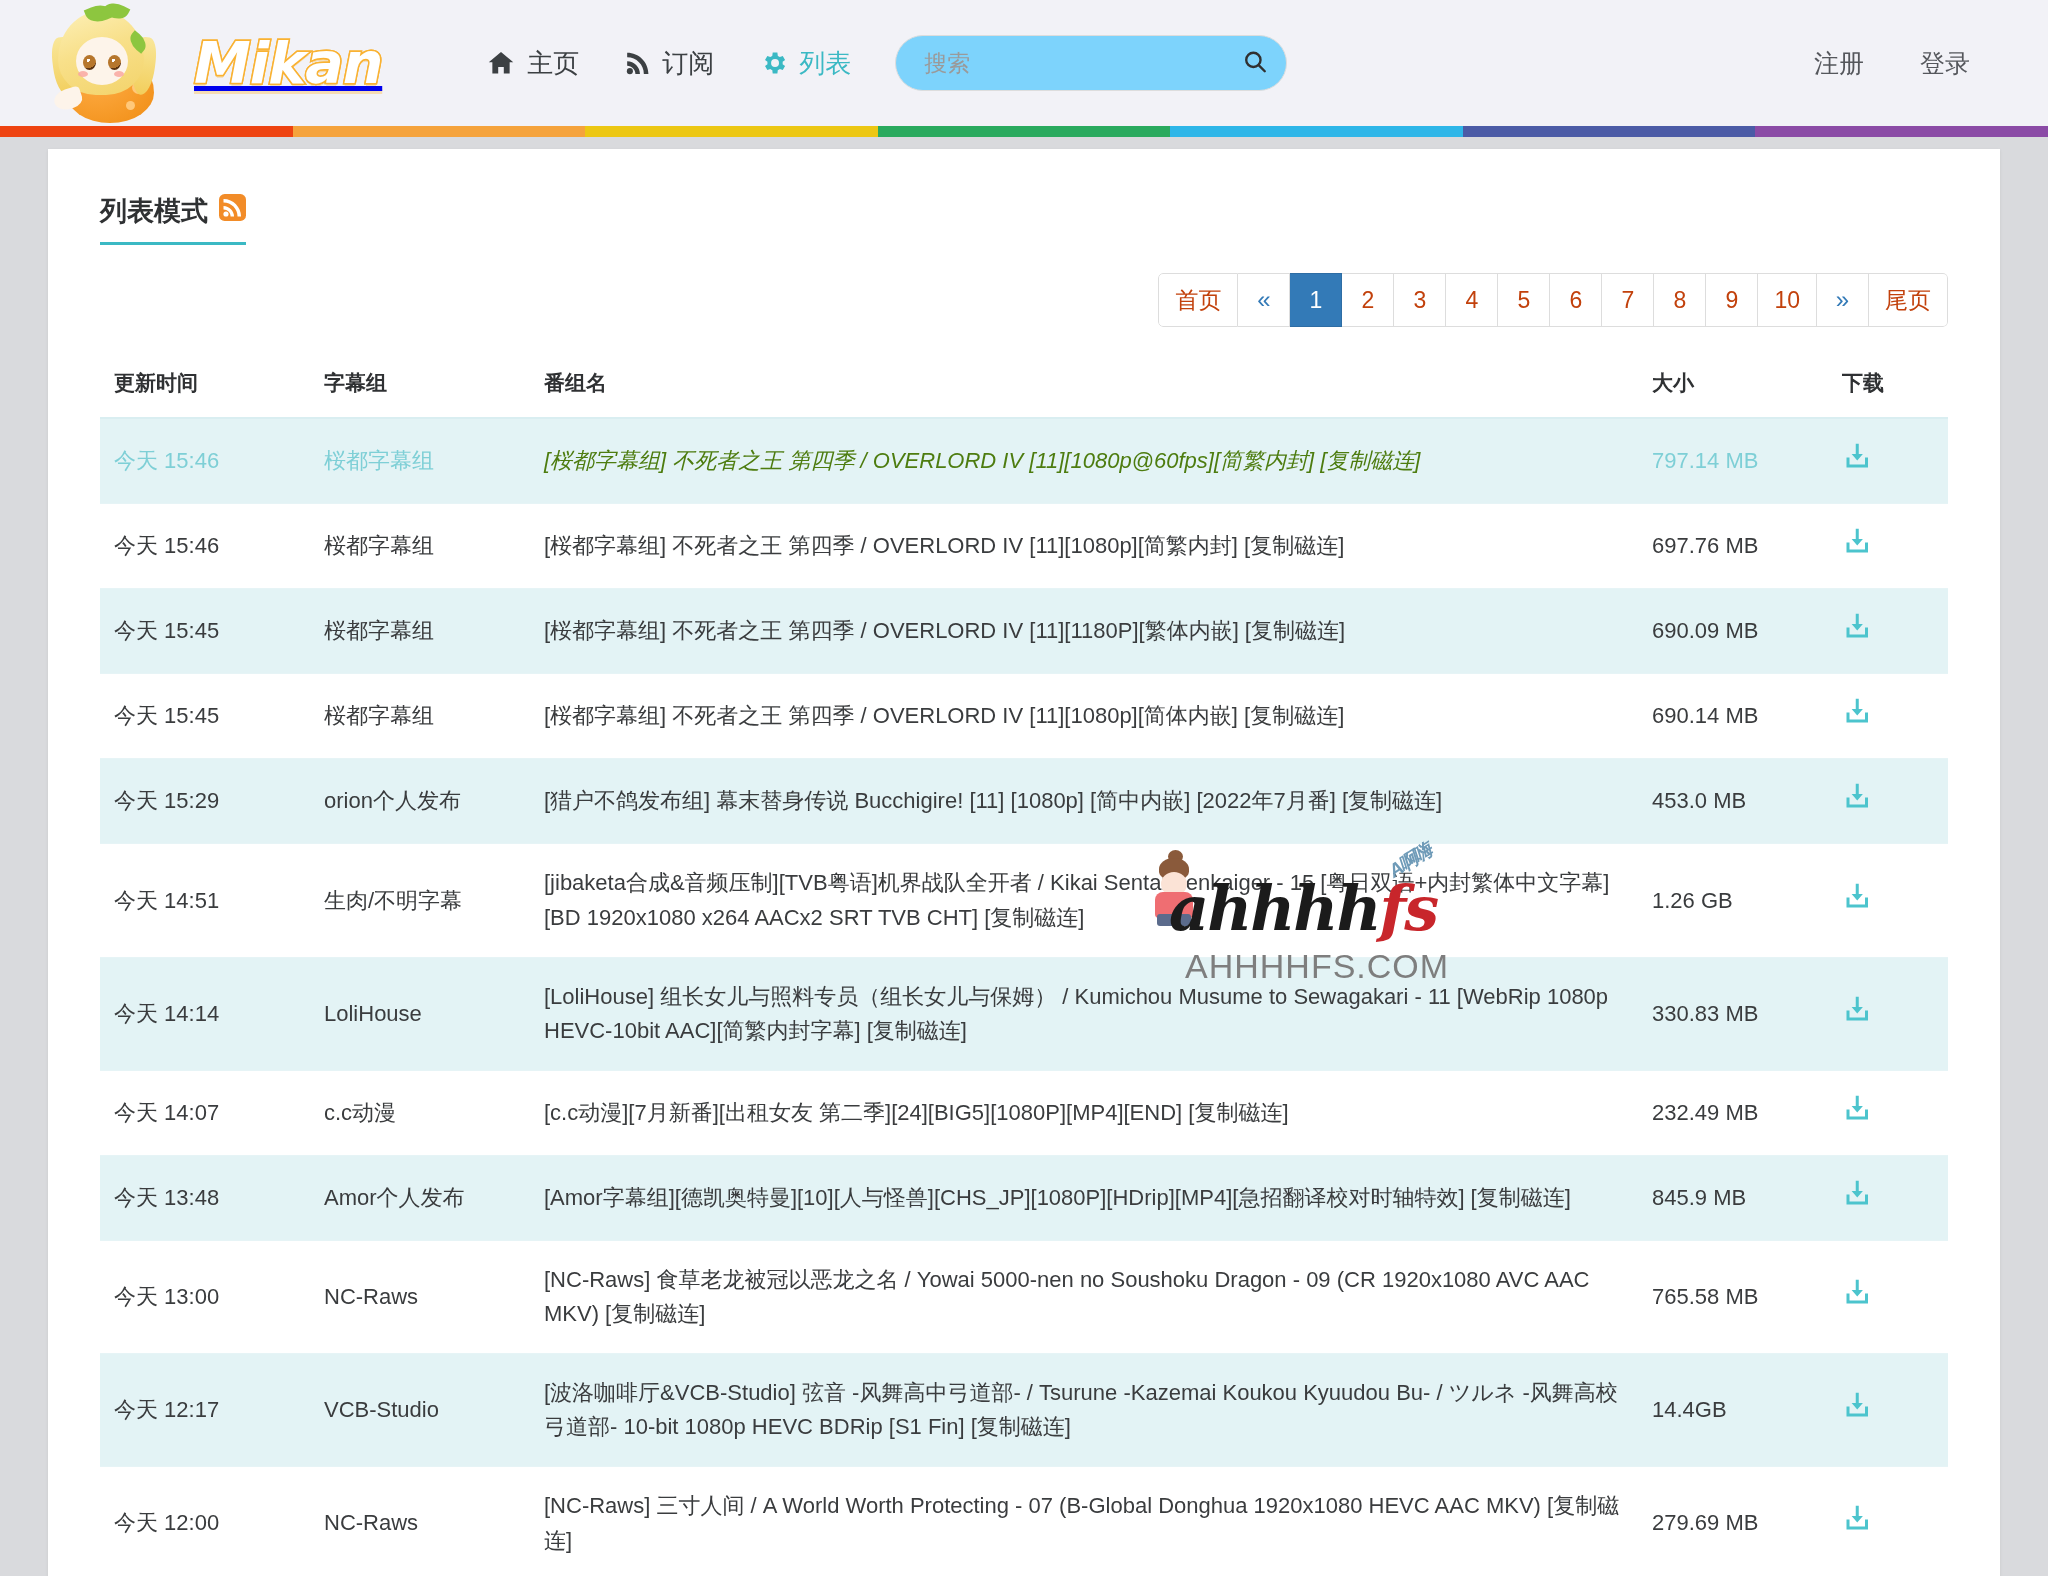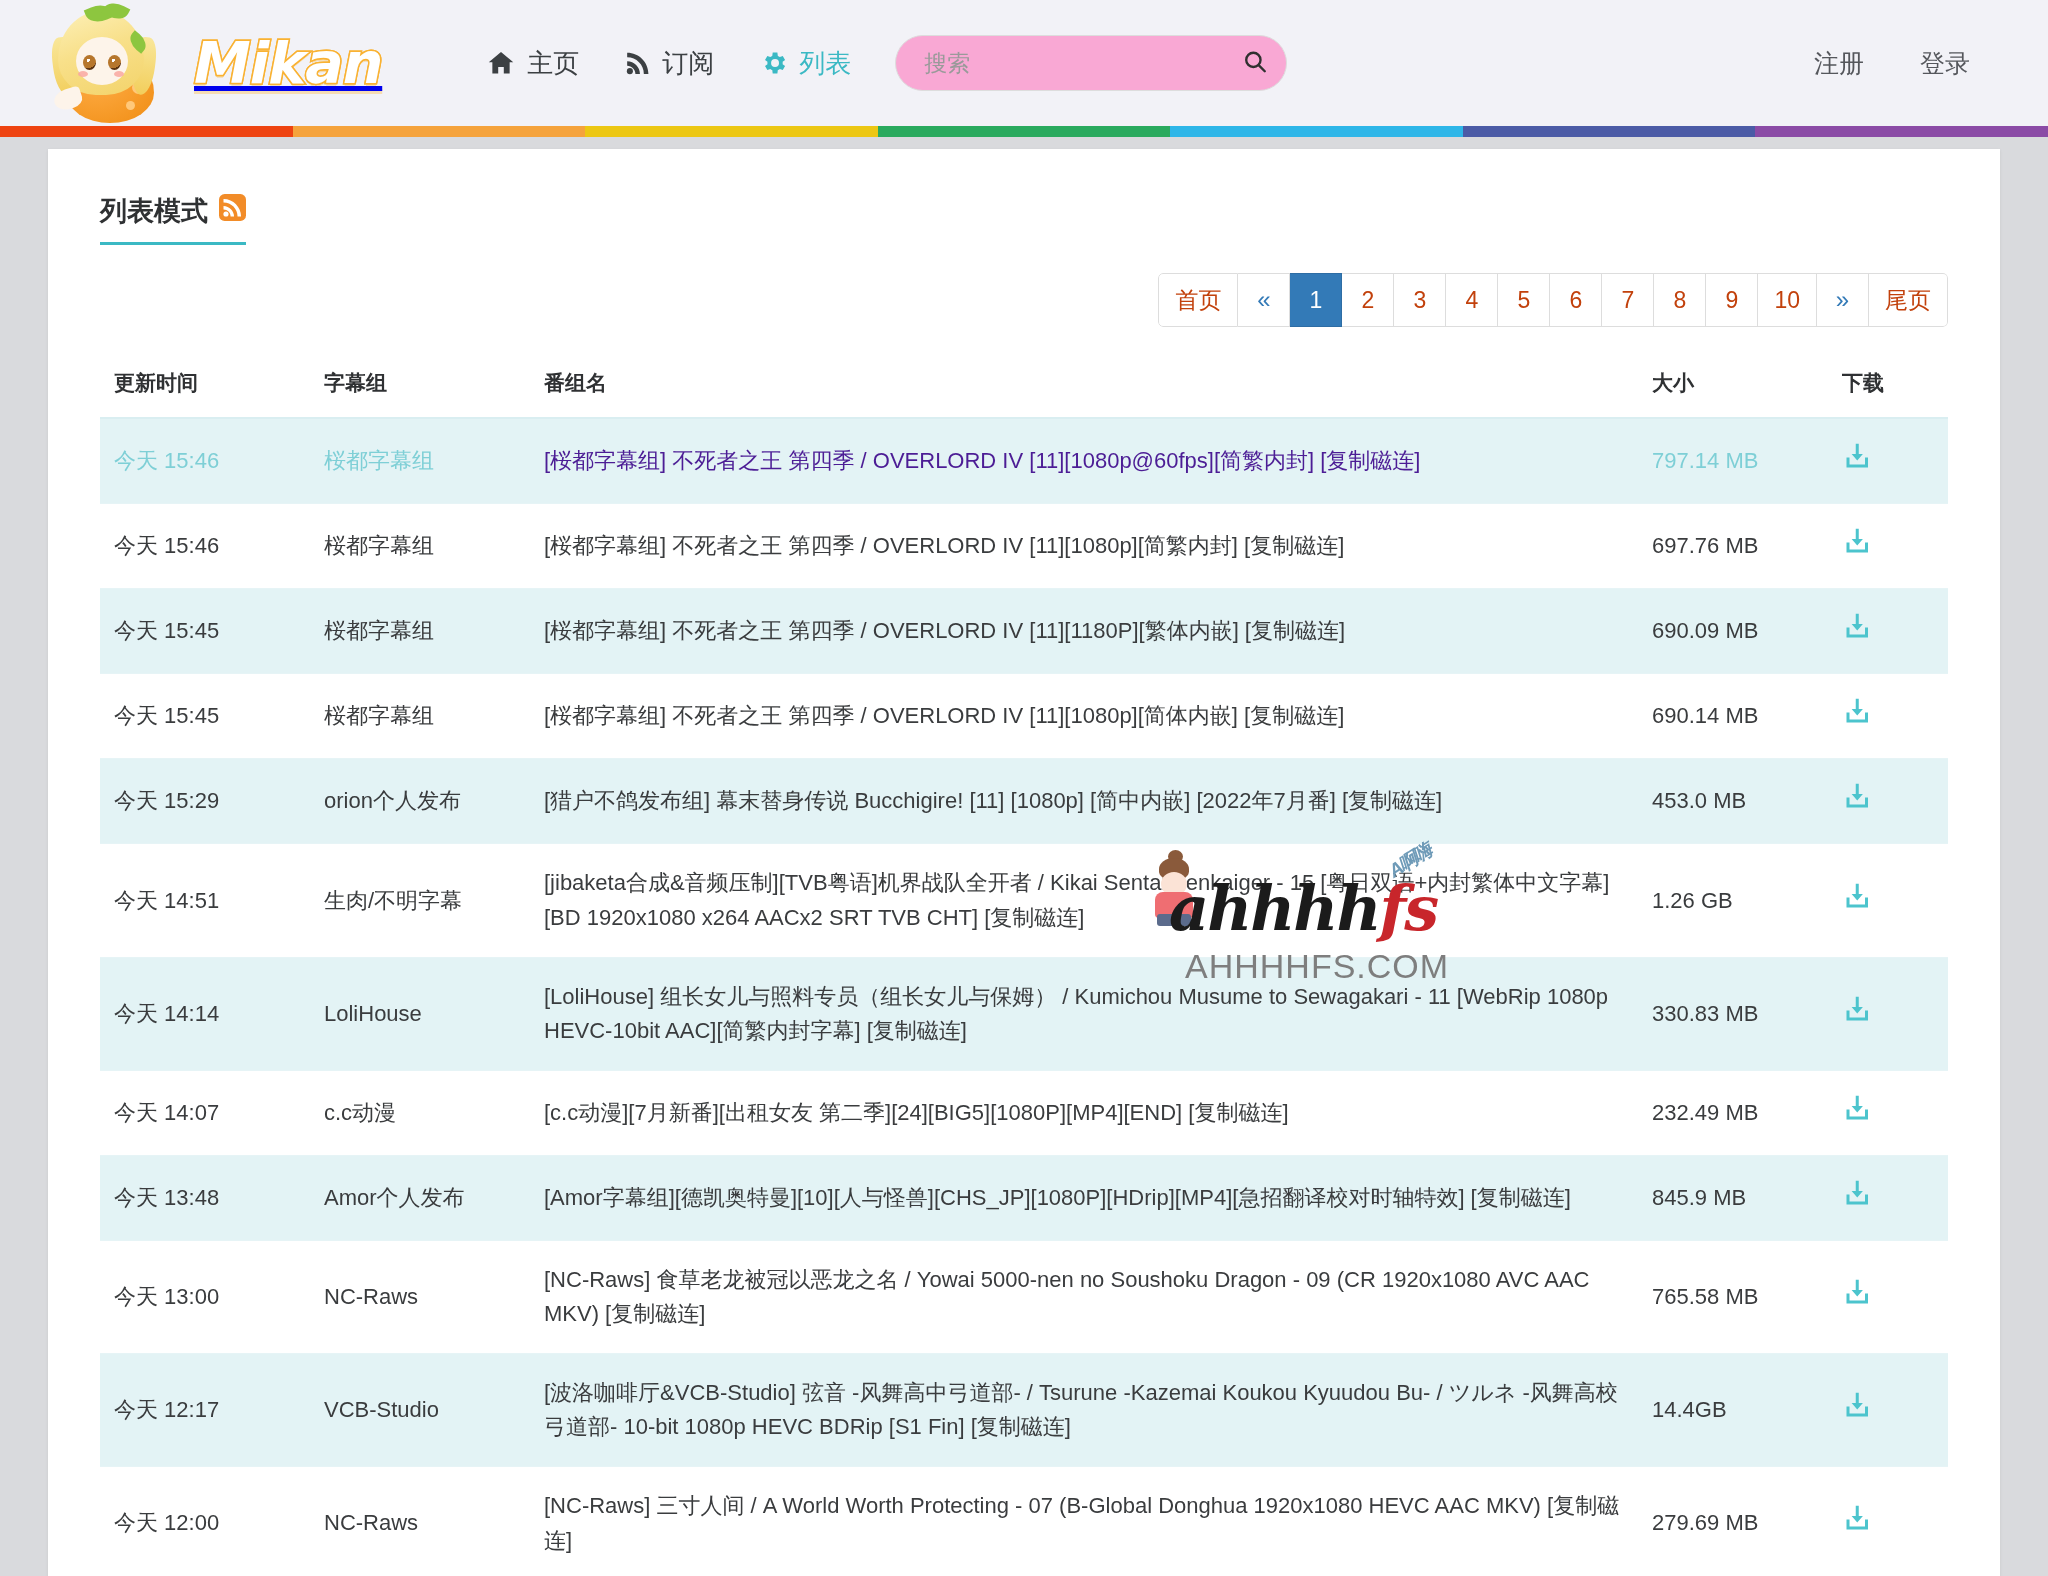--- a/index.html
+++ b/index.html
@@ -103,21 +103,21 @@
     font-size: 26px; color: #3c4043; cursor: pointer;
     text-decoration: none; white-space: nowrap;
   }
   .nav-item.active { color: #3bb9c4; }
   .nav-item .glyph { display: flex; align-items: center; }
 
   .search-wrap {
     margin-left: 44px;
     position: relative;
     width: 392px; height: 56px;
-    background: #f9a8d4;
+    background: #7dd3fc;
     border: 1.5px solid #ddd;
     border-radius: 30px;
     display: flex; align-items: center; justify-content: flex-end;
   }
   .search-input {
     border: 0; outline: 0; background: transparent;
     font-size: 23px; color: #444;
     padding: 0 56px 0 28px; width: 100%; height: 100%;
     font-family: "Liberation Sans", sans-serif;
   }
@@ -200,21 +200,21 @@
   table.list tbody tr:nth-child(even) { background: #ffffff; }
   .col-time  { width: 210px; }
   .col-group { width: 220px; }
   .col-name  { width: auto; }
   .col-size  { width: 190px; }
   .col-dl    { width: 120px; }
   th.col-size, td.col-size { text-align: left; }
   th.col-dl,  td.col-dl   { text-align: left; padding-left: 22px; }
   tr.highlight td, tr.highlight td a { color: #7ecfd6; }
   td.col-name a { color: inherit; text-decoration: none; cursor: pointer; }
-  tr.highlight td.col-name a { color: #4c1d95; }
+  tr.highlight td.col-name a { color: #4d7c0f; font-style: italic; }
 
   .dl-icon { cursor: pointer; display: inline-block; }
 
   
   .watermark {
     position: absolute; left: 1169px; top: 735px;
     pointer-events: none; user-select: none;
     z-index: 5;
   }
   .wm-main {

